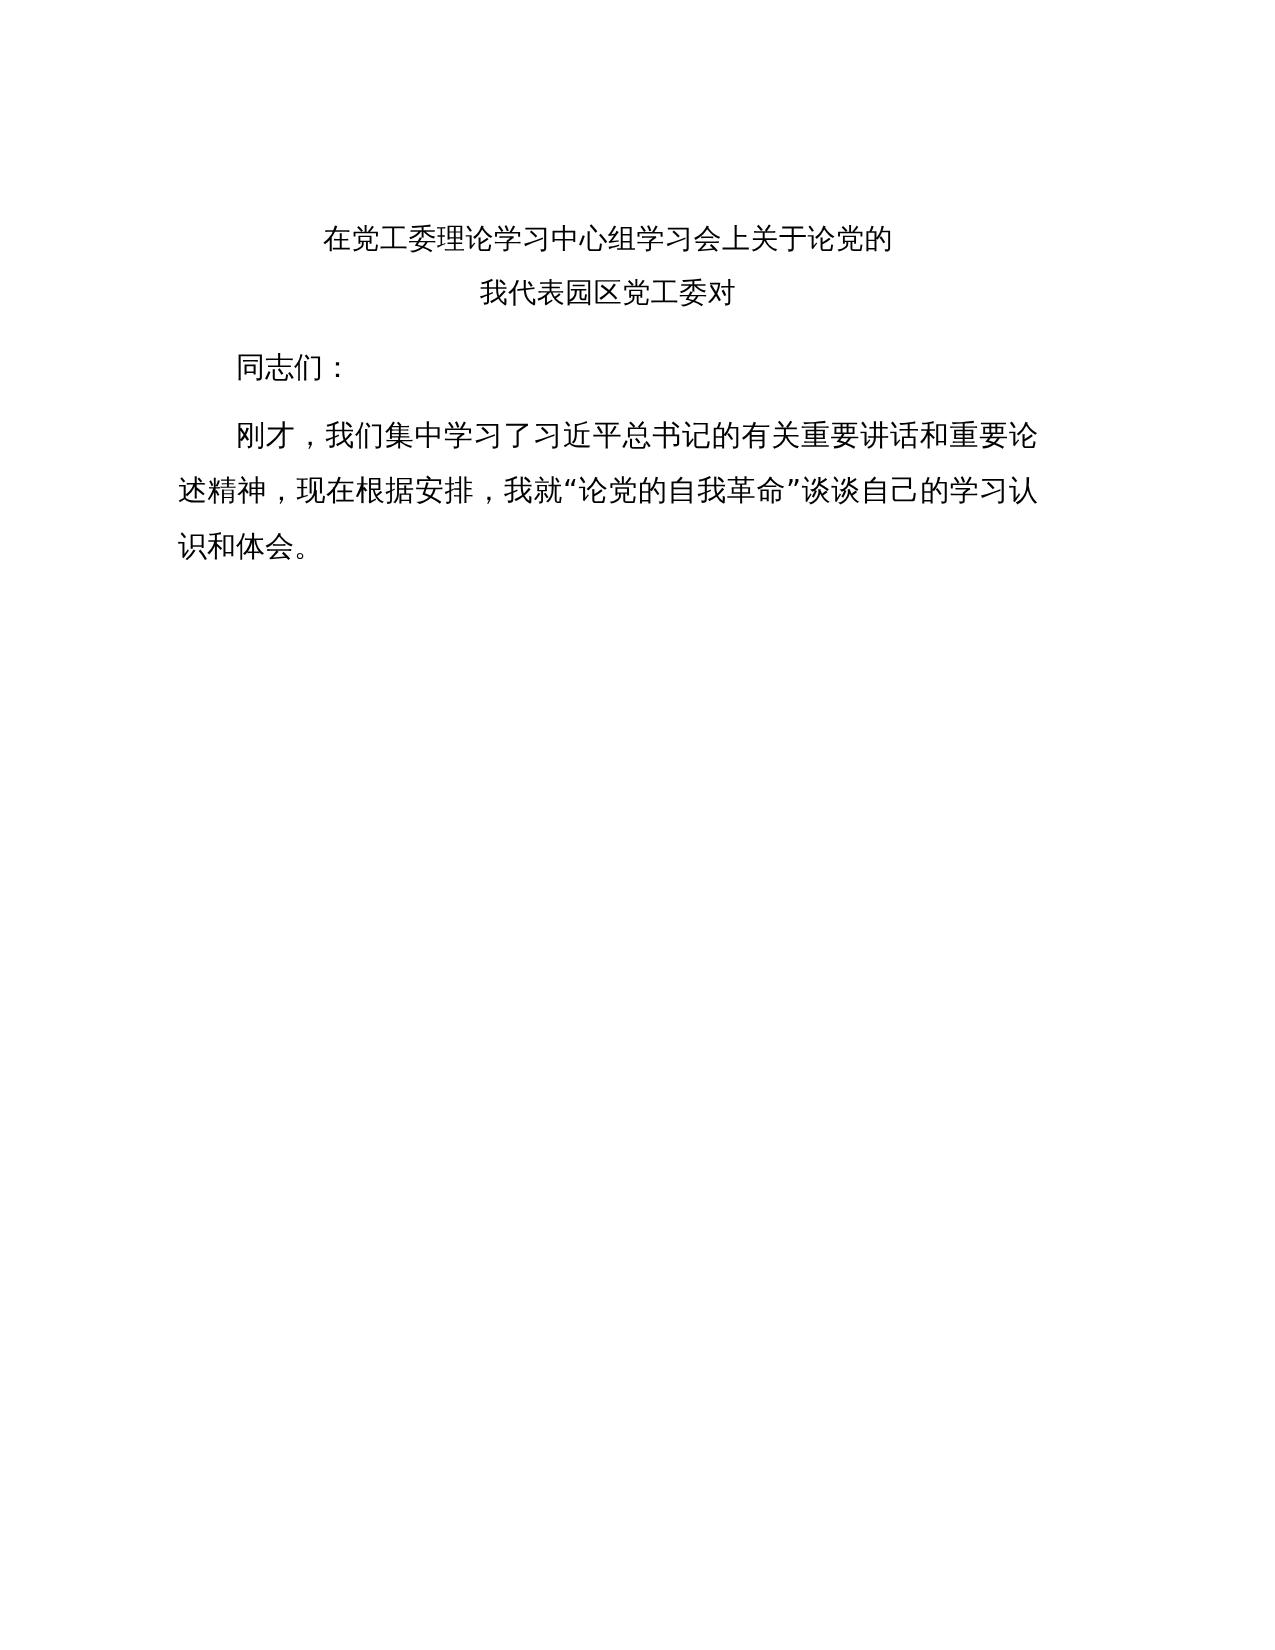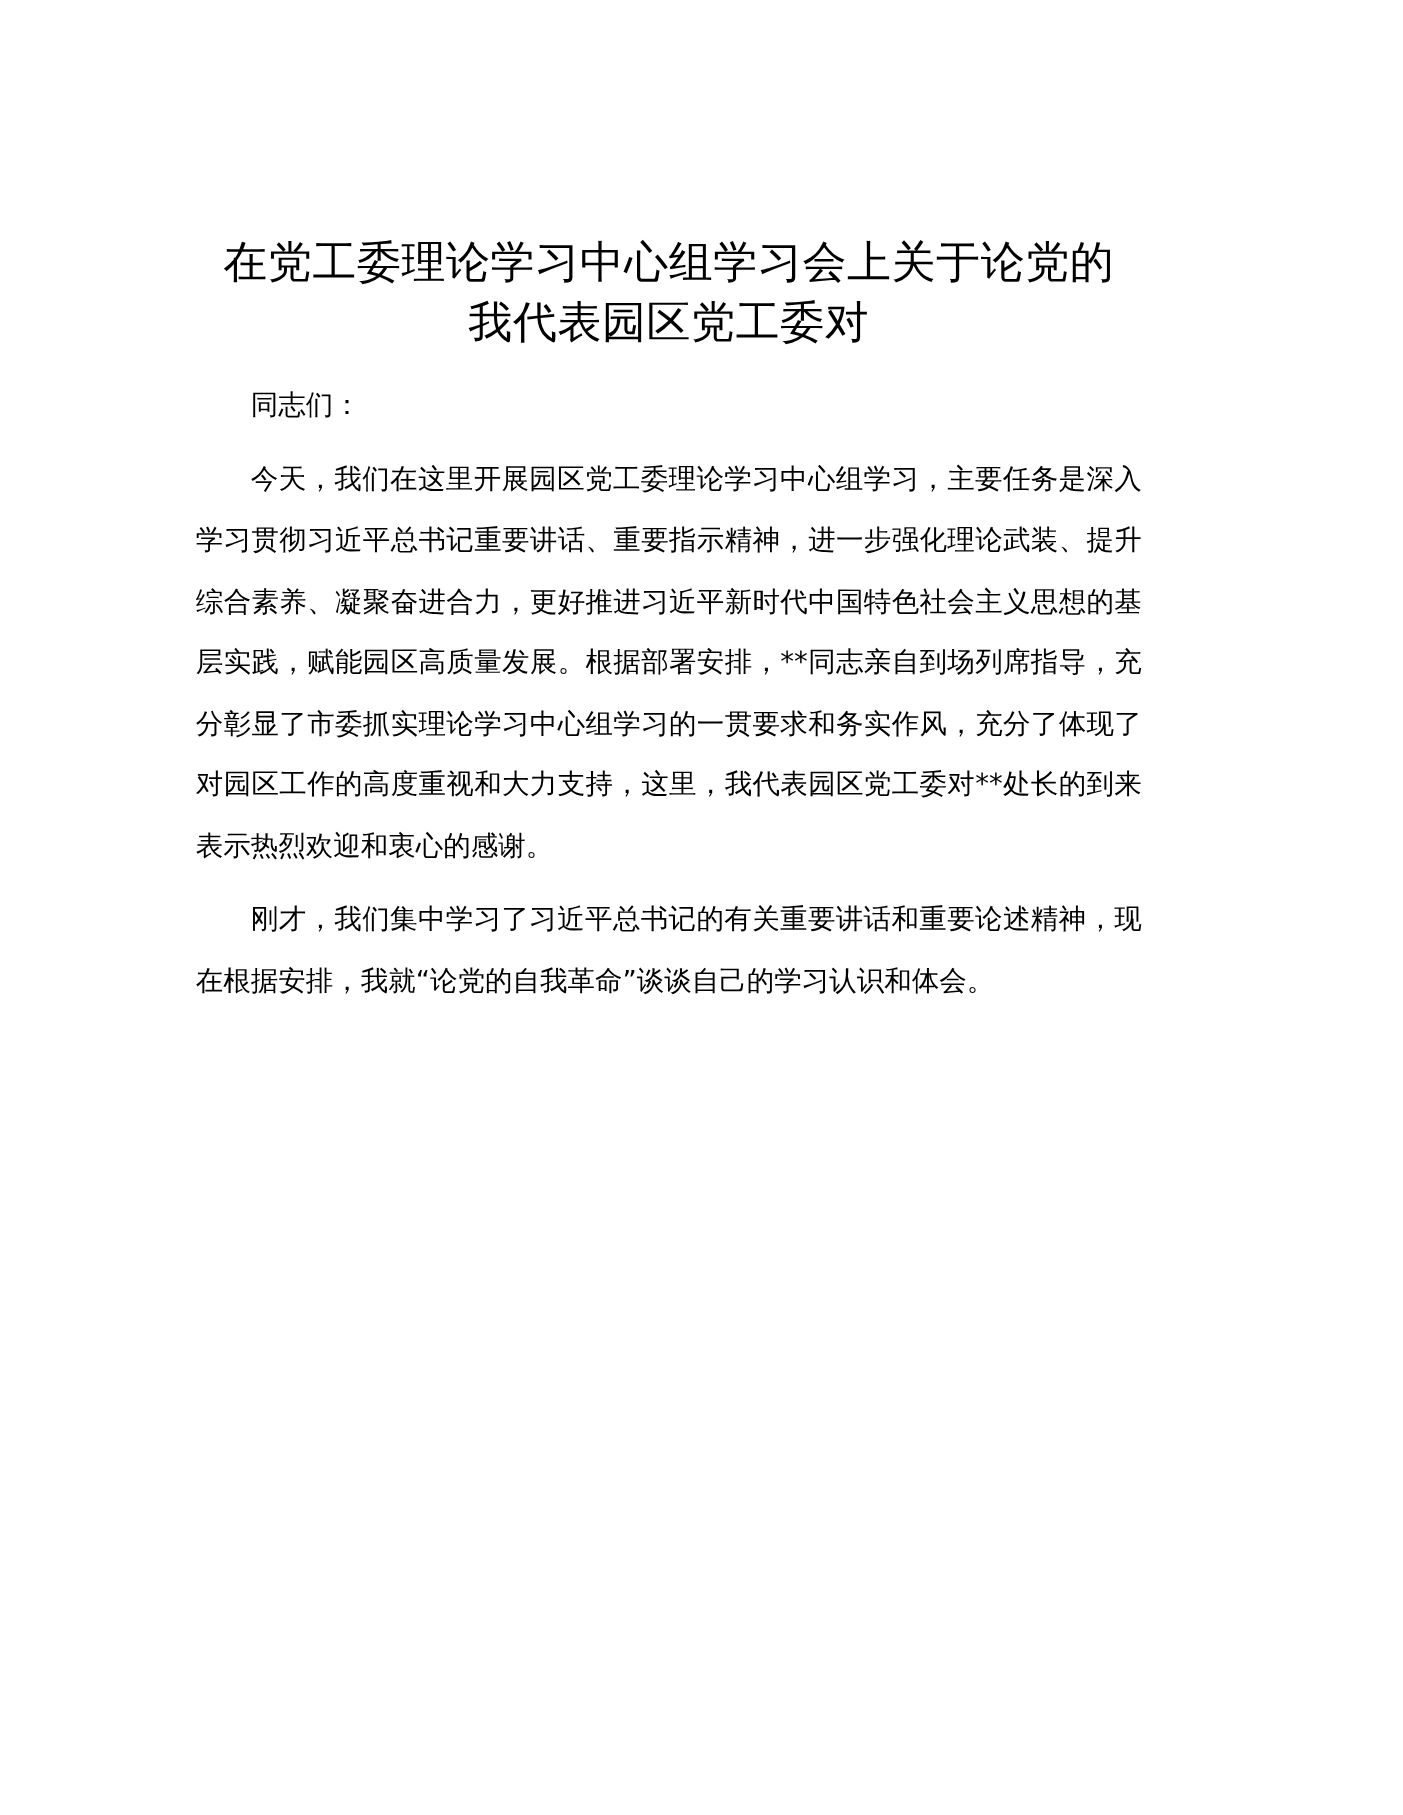--- a/index.html
+++ b/index.html
@@ -22,38 +22,38 @@
     width: 1275px;
     height: 1650px;
     background: #ffffff;
   }
   .title {
     position: absolute;
     left: 178px;
     width: 860px;
     top: 212px;
     text-align: center;
-    font-size: 40px;
+    font-size: 28px;
     line-height: 54px;
     letter-spacing: 0.5px;
     margin: 0;
     font-weight: normal;
   }
   .title .line {
     display: block;
   }
   .body-text {
     position: absolute;
     left: 178px;
     width: 860px;
     top: 340px;
   }
   .para {
     margin: 0;
-    font-size: 25px;
+    font-size: 29px;
     line-height: 55.5px;
     text-align: justify;
     text-indent: 2em;
   }
   .para + .para {
     margin-top: 12px;
   }
   .para.greeting {
     margin-bottom: 10px;
   }
@@ -62,16 +62,15 @@
 <body>
 
 <div class="page">
   <h1 class="title">
     <span class="line">在党工委理论学习中心组学习会上关于论党的</span>
     <span class="line">我代表园区党工委对</span>
   </h1>
 
   <div class="body-text">
     <p class="para greeting">同志们：</p>
-    <p class="para">今天，我们在这里开展园区党工委理论学习中心组学习，主要任务是深入学习贯彻习近平总书记重要讲话、重要指示精神，进一步强化理论武装、提升综合素养、凝聚奋进合力，更好推进习近平新时代中国特色社会主义思想的基层实践，赋能园区高质量发展。根据部署安排，**同志亲自到场列席指导，充分彰显了市委抓实理论学习中心组学习的一贯要求和务实作风，充分了体现了对园区工作的高度重视和大力支持，这里，我代表园区党工委对**处长的到来表示热烈欢迎和衷心的感谢。</p>
     <p class="para">刚才，我们集中学习了习近平总书记的有关重要讲话和重要论述精神，现在根据安排，我就“论党的自我革命”谈谈自己的学习认识和体会。</p>
   </div>
 </div>
 
 </body></html>

